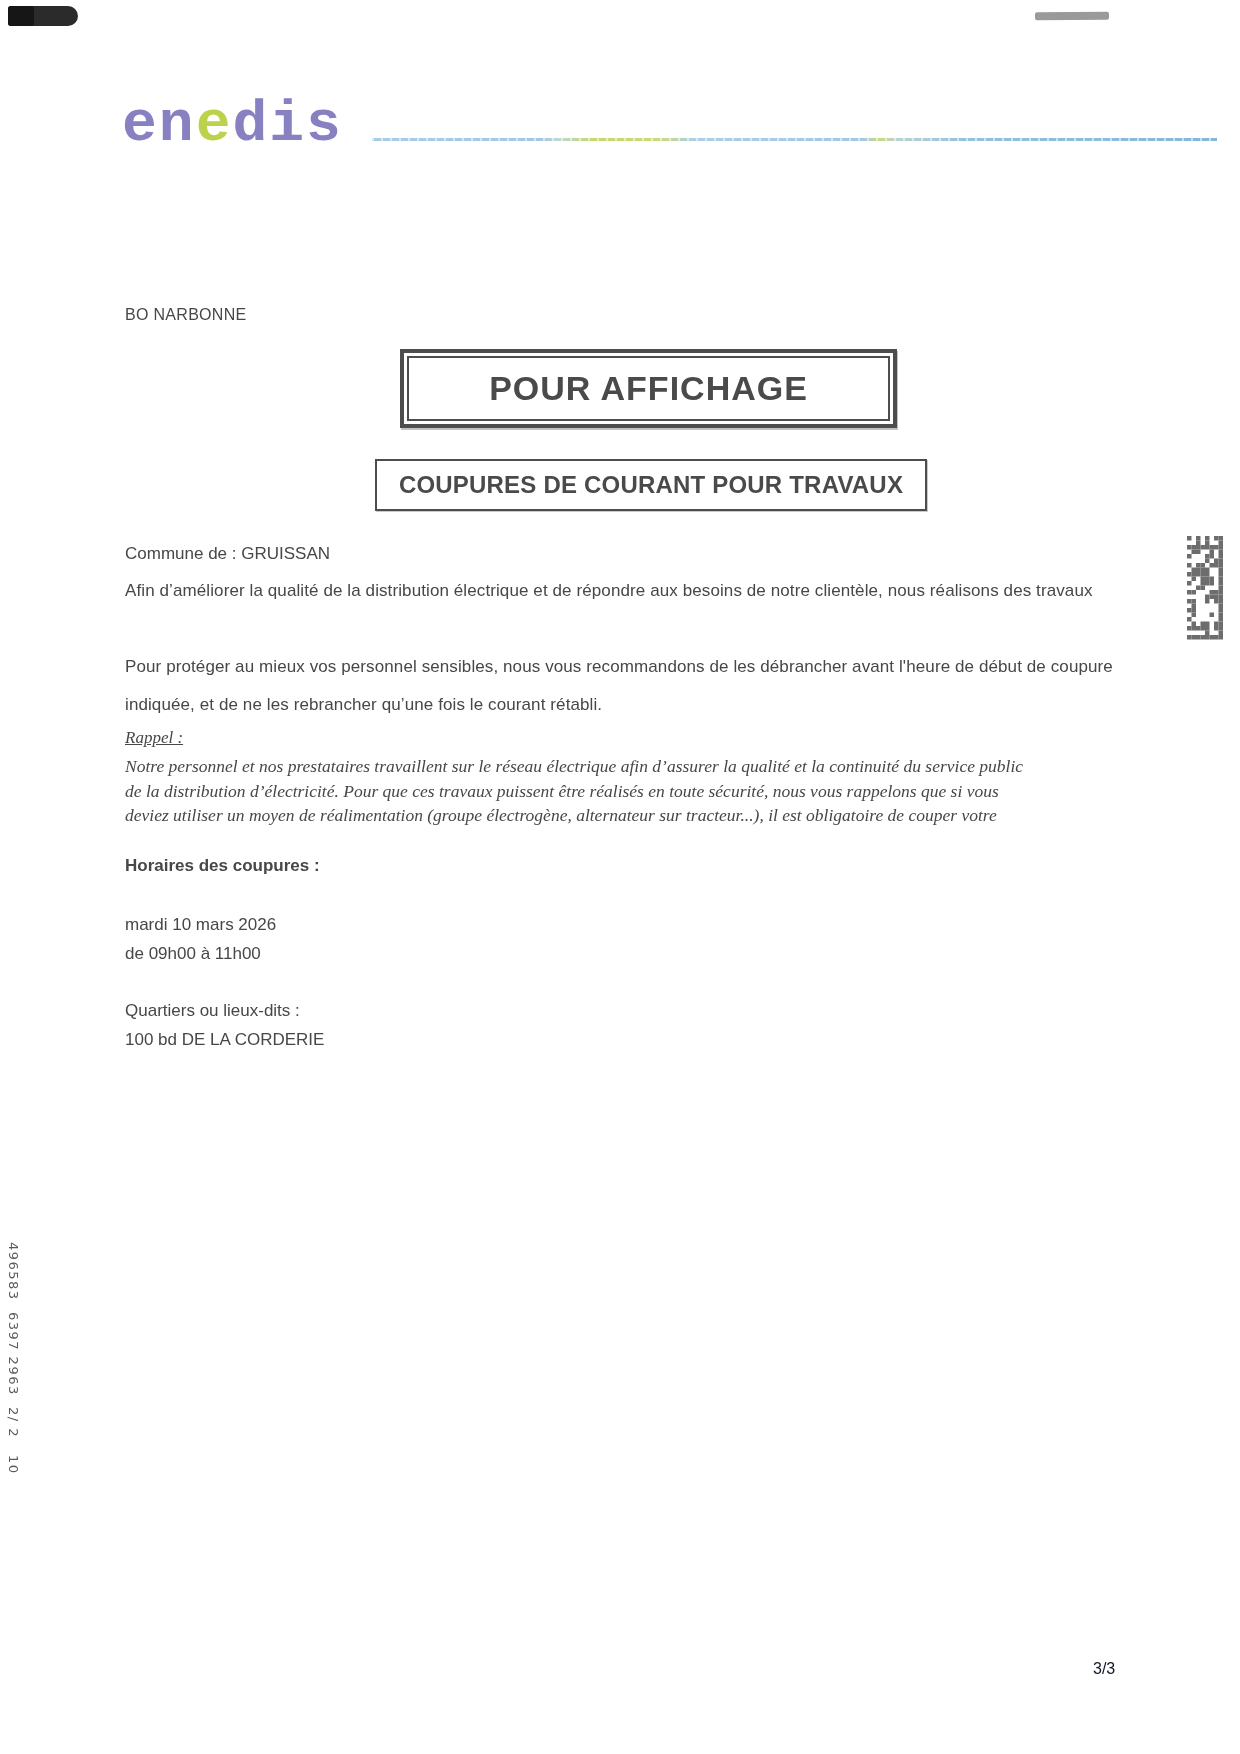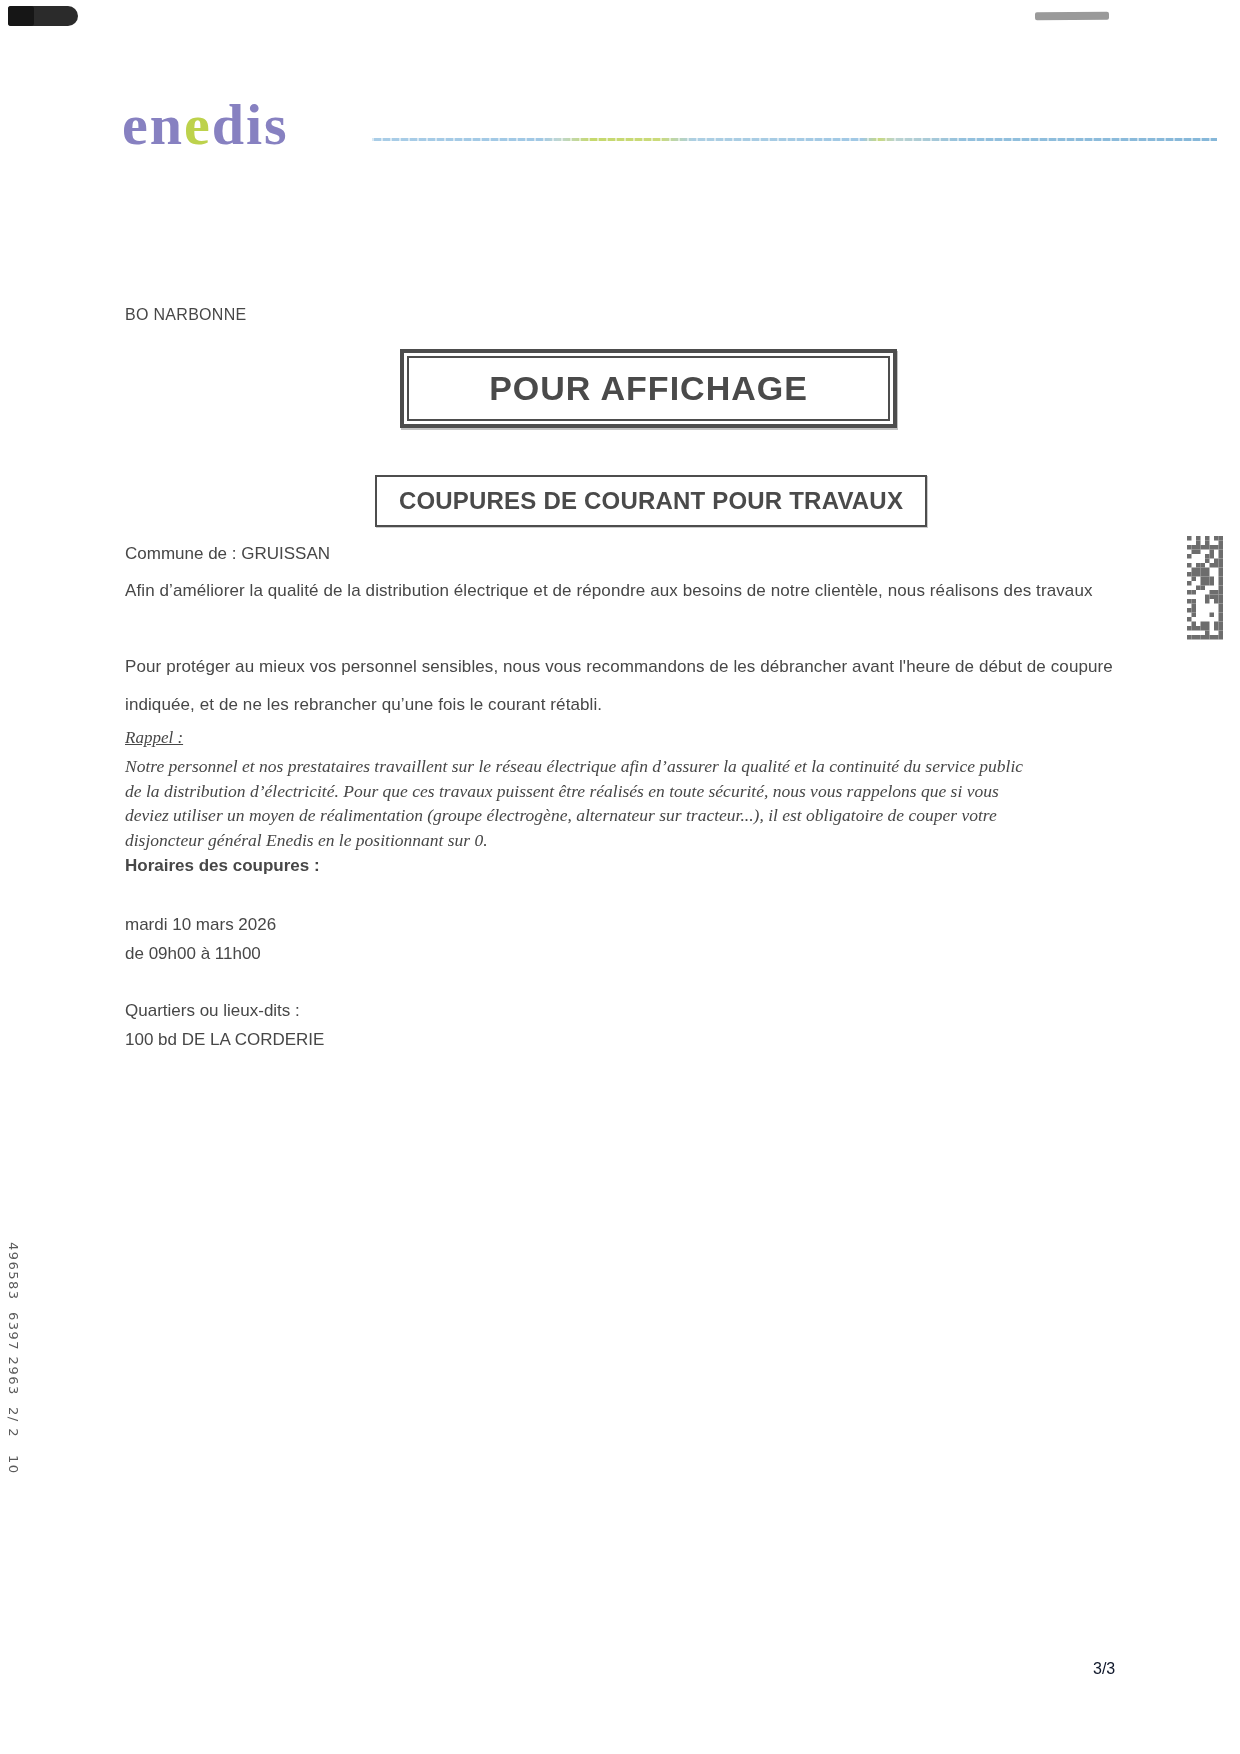--- a/index.html
+++ b/index.html
@@ -17,21 +17,21 @@
   .mark-tl { left: 8px; top: 6px; width: 70px; height: 20px;
     background: #2b2b2b; border-radius: 3px 10px 10px 3px; }
   .mark-tl::after { content:""; position:absolute; left:0; top:0; width:26px; height:20px;
     background:#161616; border-radius:3px; }
   .mark-tr { left: 1035px; top: 12px; width: 74px; height: 8px;
     background: #9a9a9a; border-radius: 2px; transform: rotate(-0.5deg); }
 
   
   .logo { left: 122px; top: 96px; font-weight: bold;
     font-size: 58px; letter-spacing: 2px; line-height: 1;
-    font-family: Liberation Serif, serif; }
+    font-family: Liberation Mono, monospace; }
   .logo .p { color: var(--logo-purple, #8781c1); }
   .logo .g { color: var(--logo-green, #bdd24c); }
   .rule { left: 372px; top: 138px; width: 845px; height: 3px;
     background:
       repeating-linear-gradient(90deg, rgba(255,255,255,.55) 0 2px, transparent 2px 9px),
       linear-gradient(90deg,
         #a5cbe6 0%, #9cc6e4 20%, #bcd5d2 22%,
         #c3d766 26%, #c9da74 34%, #a9cde2 38%,
         #9cc6e4 58%, #c7d87a 60%, #b9d2cf 62%,
         #8fbedd 70%, #7fb4d8 100%);
@@ -45,21 +45,21 @@
     box-shadow: 1px 2px 0 rgba(80,80,80,.35); }
   .box-affichage .inner { width: 100%; height: 100%;
     border: 2px solid var(--border, #4d4d4d);
     display: flex; align-items: center; justify-content: center; }
   .box-affichage .txt { font-size: 34px; font-weight: bold; letter-spacing: 1px;
     color: #4a4a4a; font-family: "Liberation Sans", sans-serif; text-align: center; }
 
   .box-coupures { left: 375px; top: 459px; width: 552px; height: 52px;
     border: 2px solid var(--border, #4d4d4d);
     display: flex; align-items: center; justify-content: center;
-    box-shadow: 1px 1px 0 rgba(80,80,80,.3); margin-top: 16px; }
+    box-shadow: 1px 1px 0 rgba(80,80,80,.3); }
   .box-coupures .txt { font-size: 24px; font-weight: bold; letter-spacing: .2px; color: #4a4a4a; }
 
   .commune { left: 125px; top: 544px; font-size: 17px; }
 
   .para { left: 125px; width: 995px; font-size: 17px; line-height: 38px; letter-spacing: .1px; }
   .para1 { top: 572px; }
   .para2 { top: 648px; }
   .para div { white-space: nowrap; }
 
   .rappel-label { left: 125px; top: 728px; font-size: 17px; font-style: italic;
@@ -228,21 +228,20 @@
   <div>Pour protéger au mieux vos personnel sensibles, nous vous recommandons de les débrancher avant l'heure de début de coupure</div>
   <div>indiquée, et de ne les rebrancher qu’une fois le courant rétabli.</div>
 </div>
 
 <div class="abs rappel-label">Rappel :</div>
 
 <div class="abs rappel">
   <div>Notre personnel et nos prestataires travaillent sur le réseau électrique afin d’assurer la qualité et la continuité du service public</div>
   <div>de la distribution d’électricité. Pour que ces travaux puissent être réalisés en toute sécurité, nous vous rappelons que si vous</div>
   <div>deviez utiliser un moyen de réalimentation (groupe électrogène, alternateur sur tracteur...), il est obligatoire de couper votre</div>
-  <div>disjoncteur général Enedis en le positionnant sur 0.</div>
 </div>
 
 <div class="abs horaires">Horaires des coupures :</div>
 <div class="abs date-line">mardi 10 mars 2026</div>
 <div class="abs time-line">de 09h00 à 11h00</div>
 <div class="abs quartiers">Quartiers ou lieux-dits :</div>
 <div class="abs address">100 bd DE LA CORDERIE</div>
 
 <div class="abs print-ref">496583  6397 2963  2/ 2   10</div>
 <div class="abs page-num">3/3</div>

